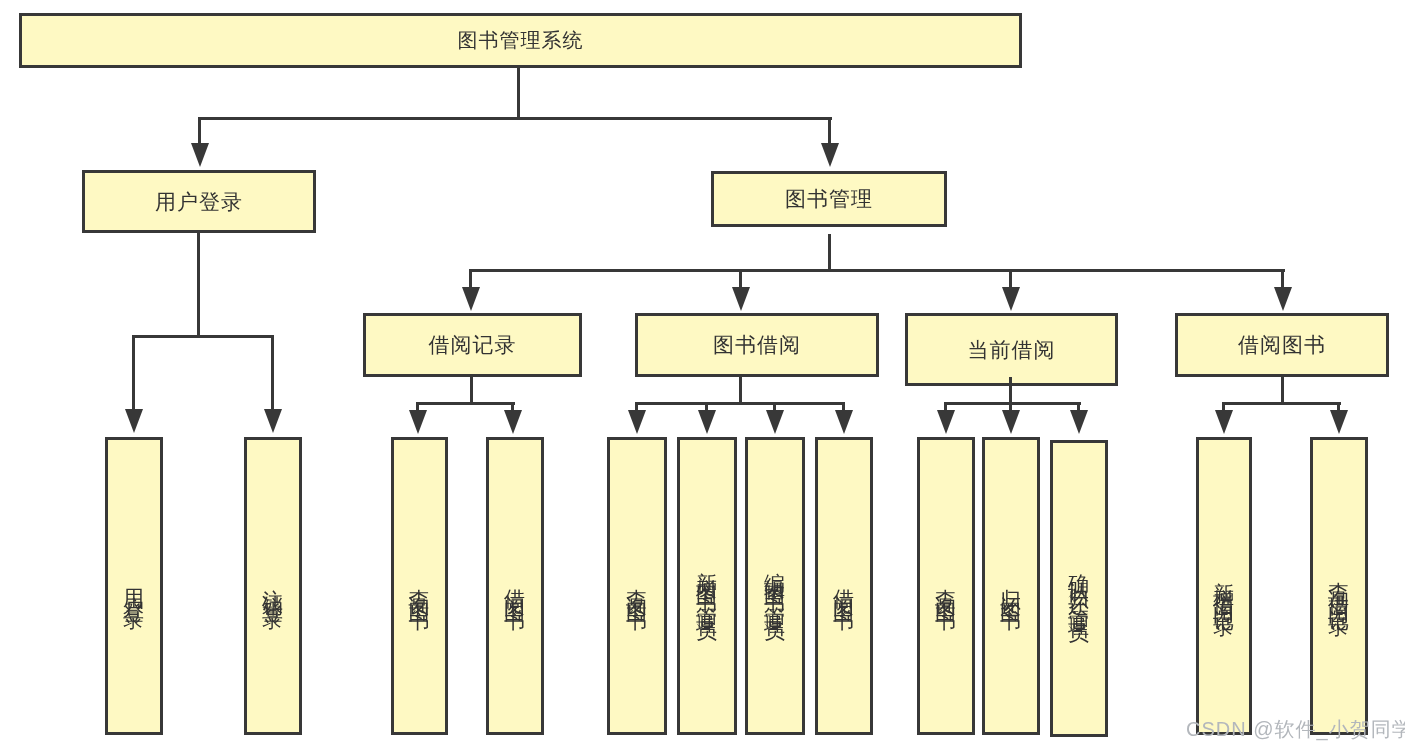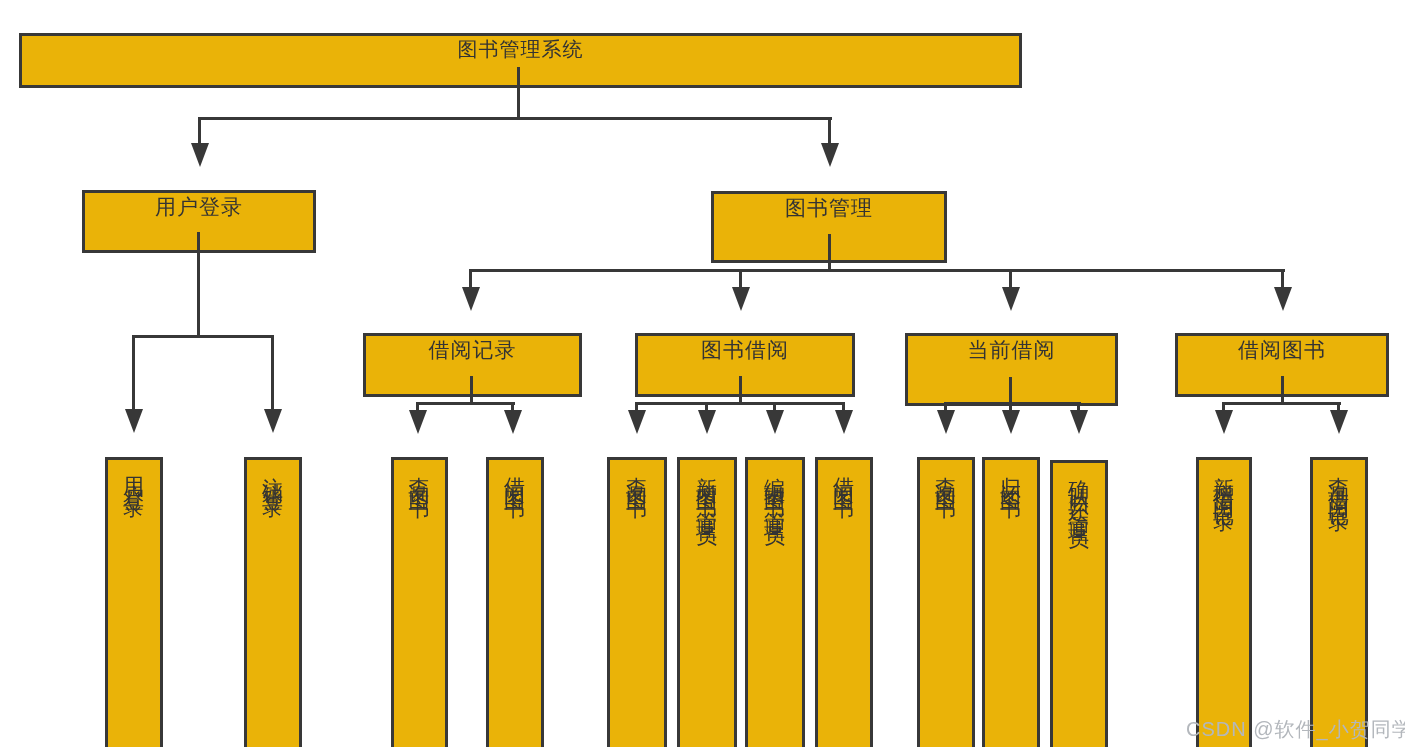--- a/index.html
+++ b/index.html
@@ -12,29 +12,29 @@
   #stage{
     position:relative;
     width:1405px;height:747px;
     background:var(--bg);
     overflow:hidden;
     font-family:"Liberation Sans","DejaVu Sans",sans-serif;
     color:var(--text);
   }
   .box{
     position:absolute;
-    background:#eab308;
+    background:#fef9c3;
     border:3px solid var(--line);
     box-sizing:border-box;
     display:flex;
+    align-items:center;
     justify-content:center;
     font-size:21px;
     color:var(--text);
     letter-spacing:1px;
-    margin-top:20px;
   }
   .root{font-size:20px;}
   .vbox .lbl{
     writing-mode:vertical-rl;
     text-orientation:mixed;
     letter-spacing:7px;
     line-height:1;
     white-space:nowrap;
   }
   .vl{position:absolute;width:3px;background:var(--line);}
@@ -65,21 +65,21 @@
   <div class="vl" style="left:517px;top:67px;height:52px"></div>
   <div class="hl" style="left:198px;top:117px;width:634px"></div>
   <div class="vl" style="left:198px;top:117px;height:28px"></div>
   <div class="ah" style="left:191px;top:143px"></div>
   <div class="vl" style="left:828px;top:117px;height:28px"></div>
   <div class="ah" style="left:821px;top:143px"></div>
 
   <div class="box" style="left:82px;top:170px;width:234px;height:63px">
     <span class="lbl">用户登录</span>
   </div>
-  <div class="box" style="left:711px;top:171px;width:236px;height:72px">
+  <div class="box" style="left:711px;top:171px;width:236px;height:56px">
     <span class="lbl">图书管理</span>
   </div>
 
   <div class="vl" style="left:197px;top:232px;height:106px"></div>
   <div class="hl" style="left:132px;top:335px;width:142px"></div>
   <div class="vl" style="left:132px;top:335px;height:76px"></div>
   <div class="ah" style="left:125px;top:409px"></div>
   <div class="vl" style="left:271px;top:335px;height:76px"></div>
   <div class="ah" style="left:264px;top:409px"></div>
 
@@ -90,21 +90,21 @@
   <div class="vl" style="left:739px;top:269px;height:22px"></div>
   <div class="ah" style="left:732px;top:287px"></div>
   <div class="vl" style="left:1009px;top:269px;height:22px"></div>
   <div class="ah" style="left:1002px;top:287px"></div>
   <div class="vl" style="left:1281px;top:269px;height:22px"></div>
   <div class="ah" style="left:1274px;top:287px"></div>
 
   <div class="box" style="left:363px;top:313px;width:219px;height:64px">
     <span class="lbl">借阅记录</span>
   </div>
-  <div class="box" style="left:635px;top:313px;width:220px;height:64px">
+  <div class="box" style="left:635px;top:313px;width:244px;height:64px">
     <span class="lbl">图书借阅</span>
   </div>
   <div class="box" style="left:905px;top:313px;width:213px;height:73px">
     <span class="lbl">当前借阅</span>
   </div>
   <div class="box" style="left:1175px;top:313px;width:214px;height:64px">
     <span class="lbl">借阅图书</span>
   </div>
 
   <div class="vl" style="left:470px;top:376px;height:29px"></div>

